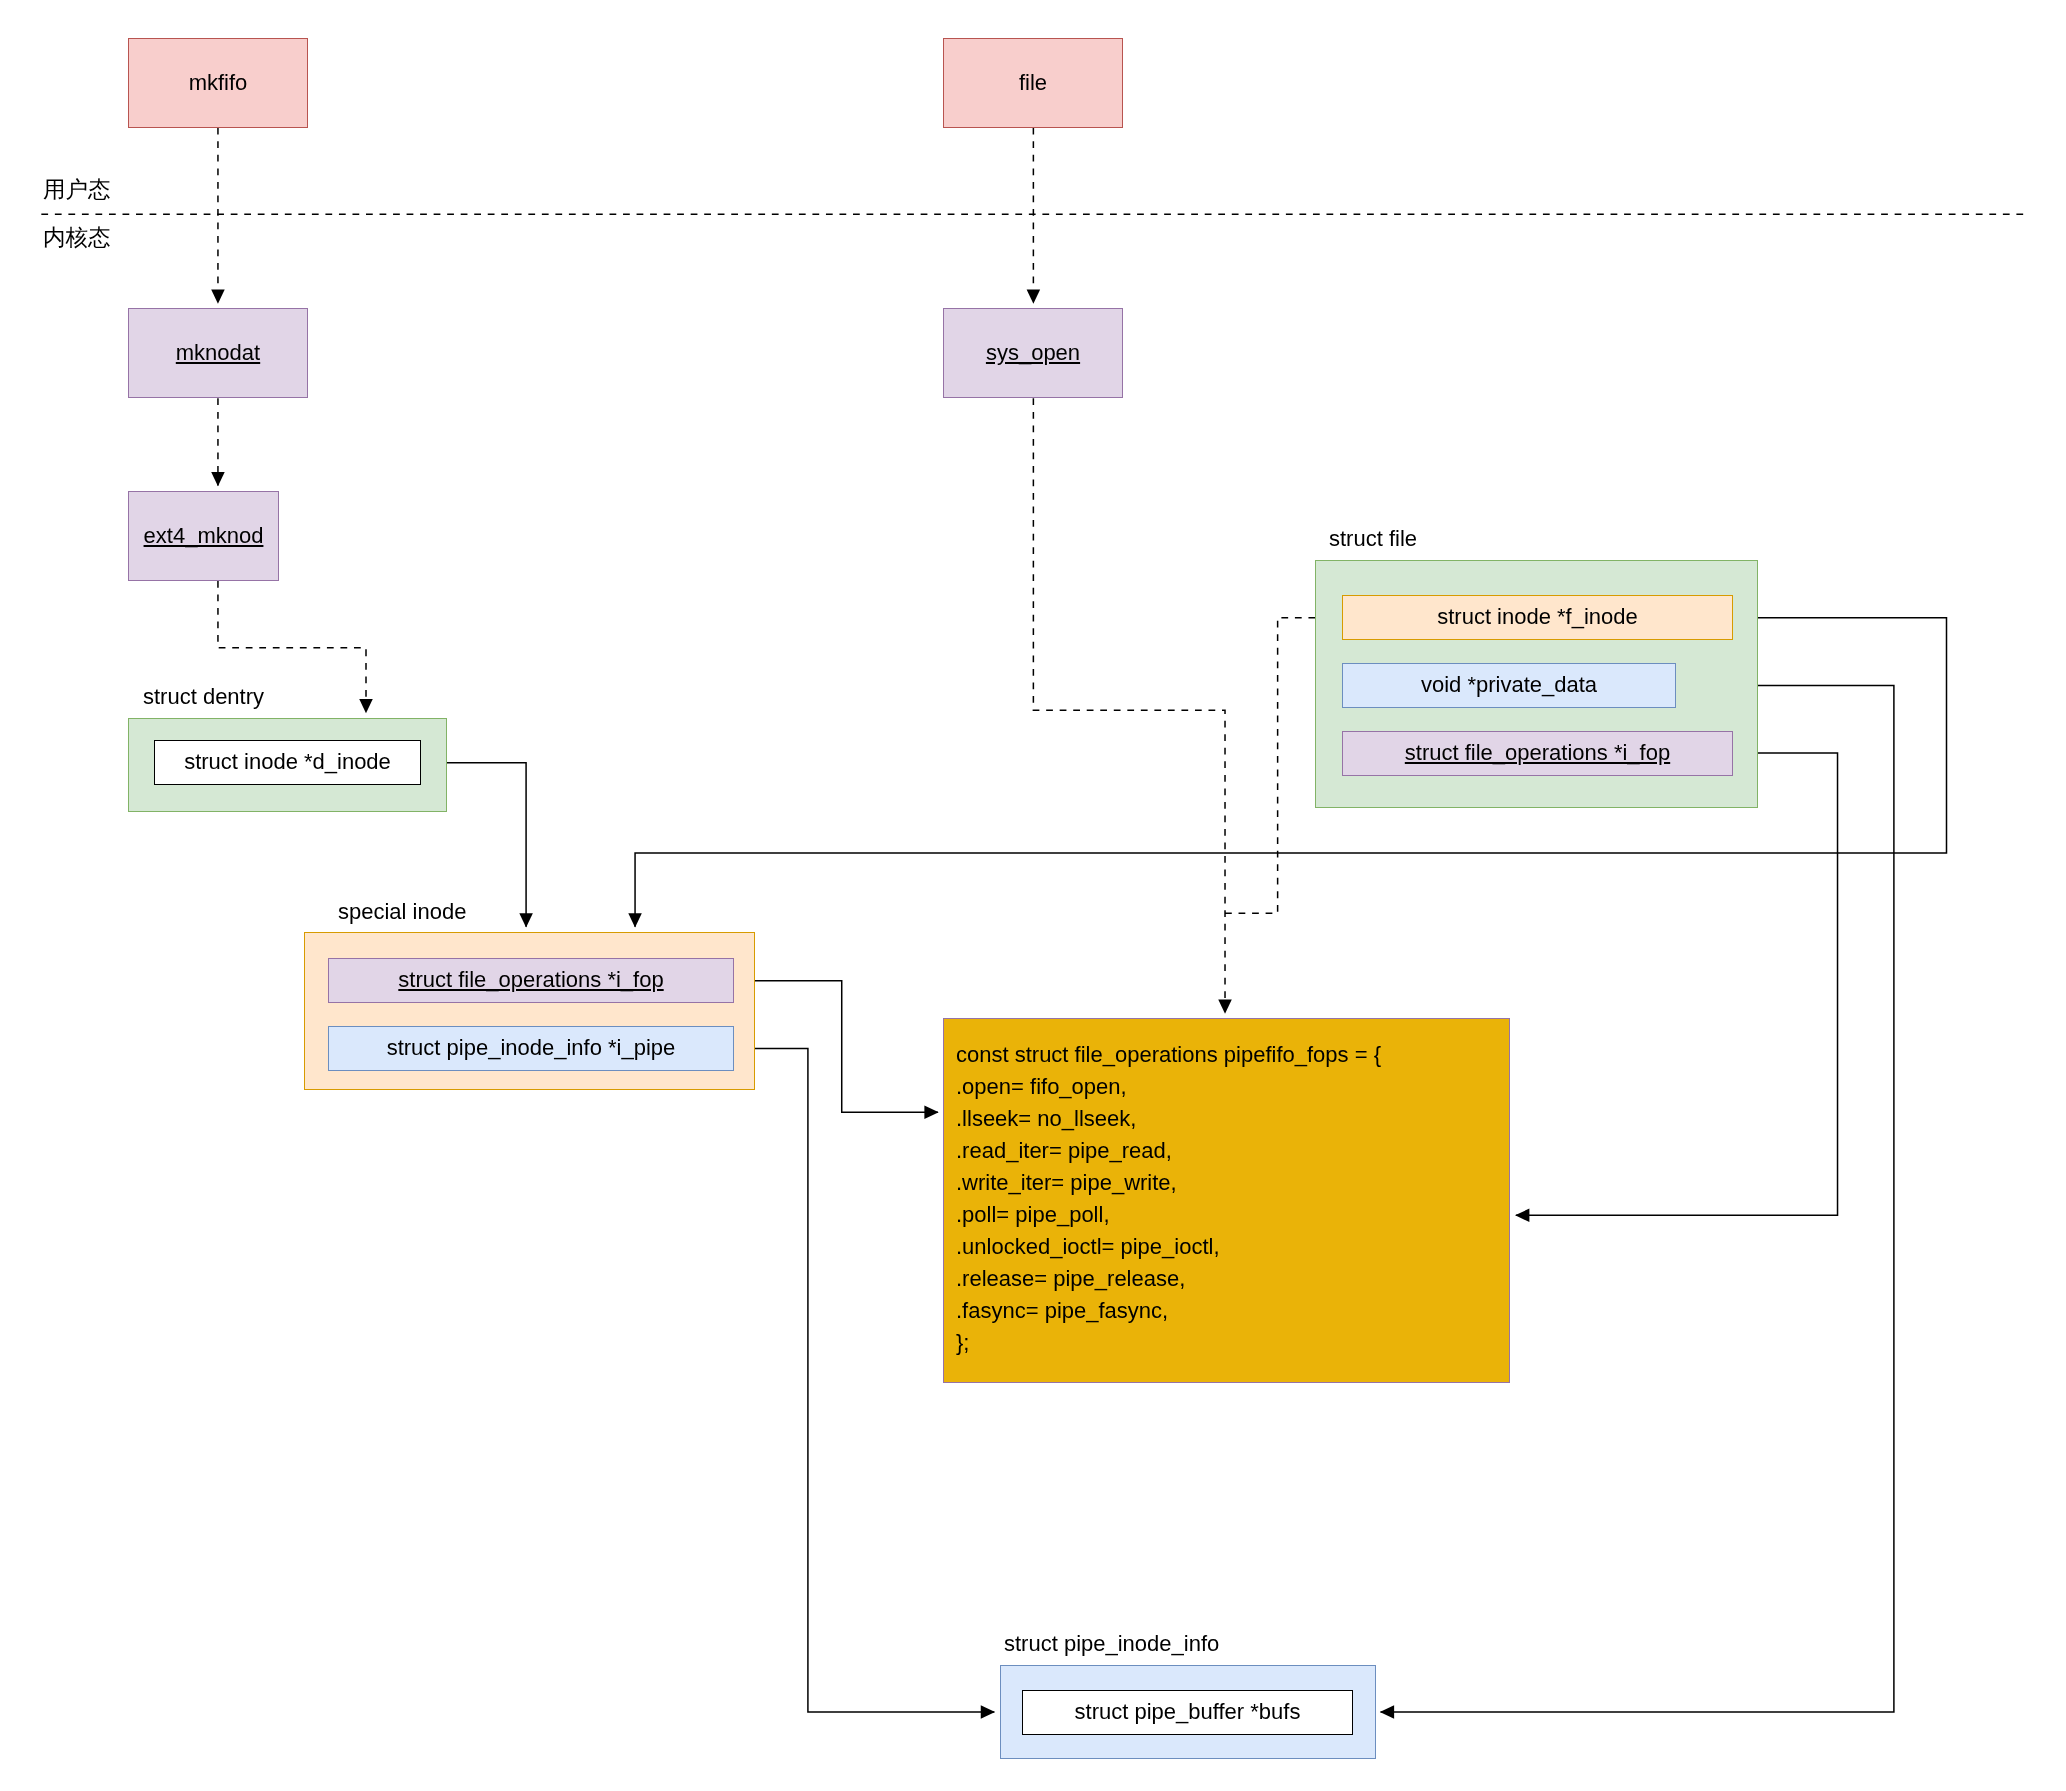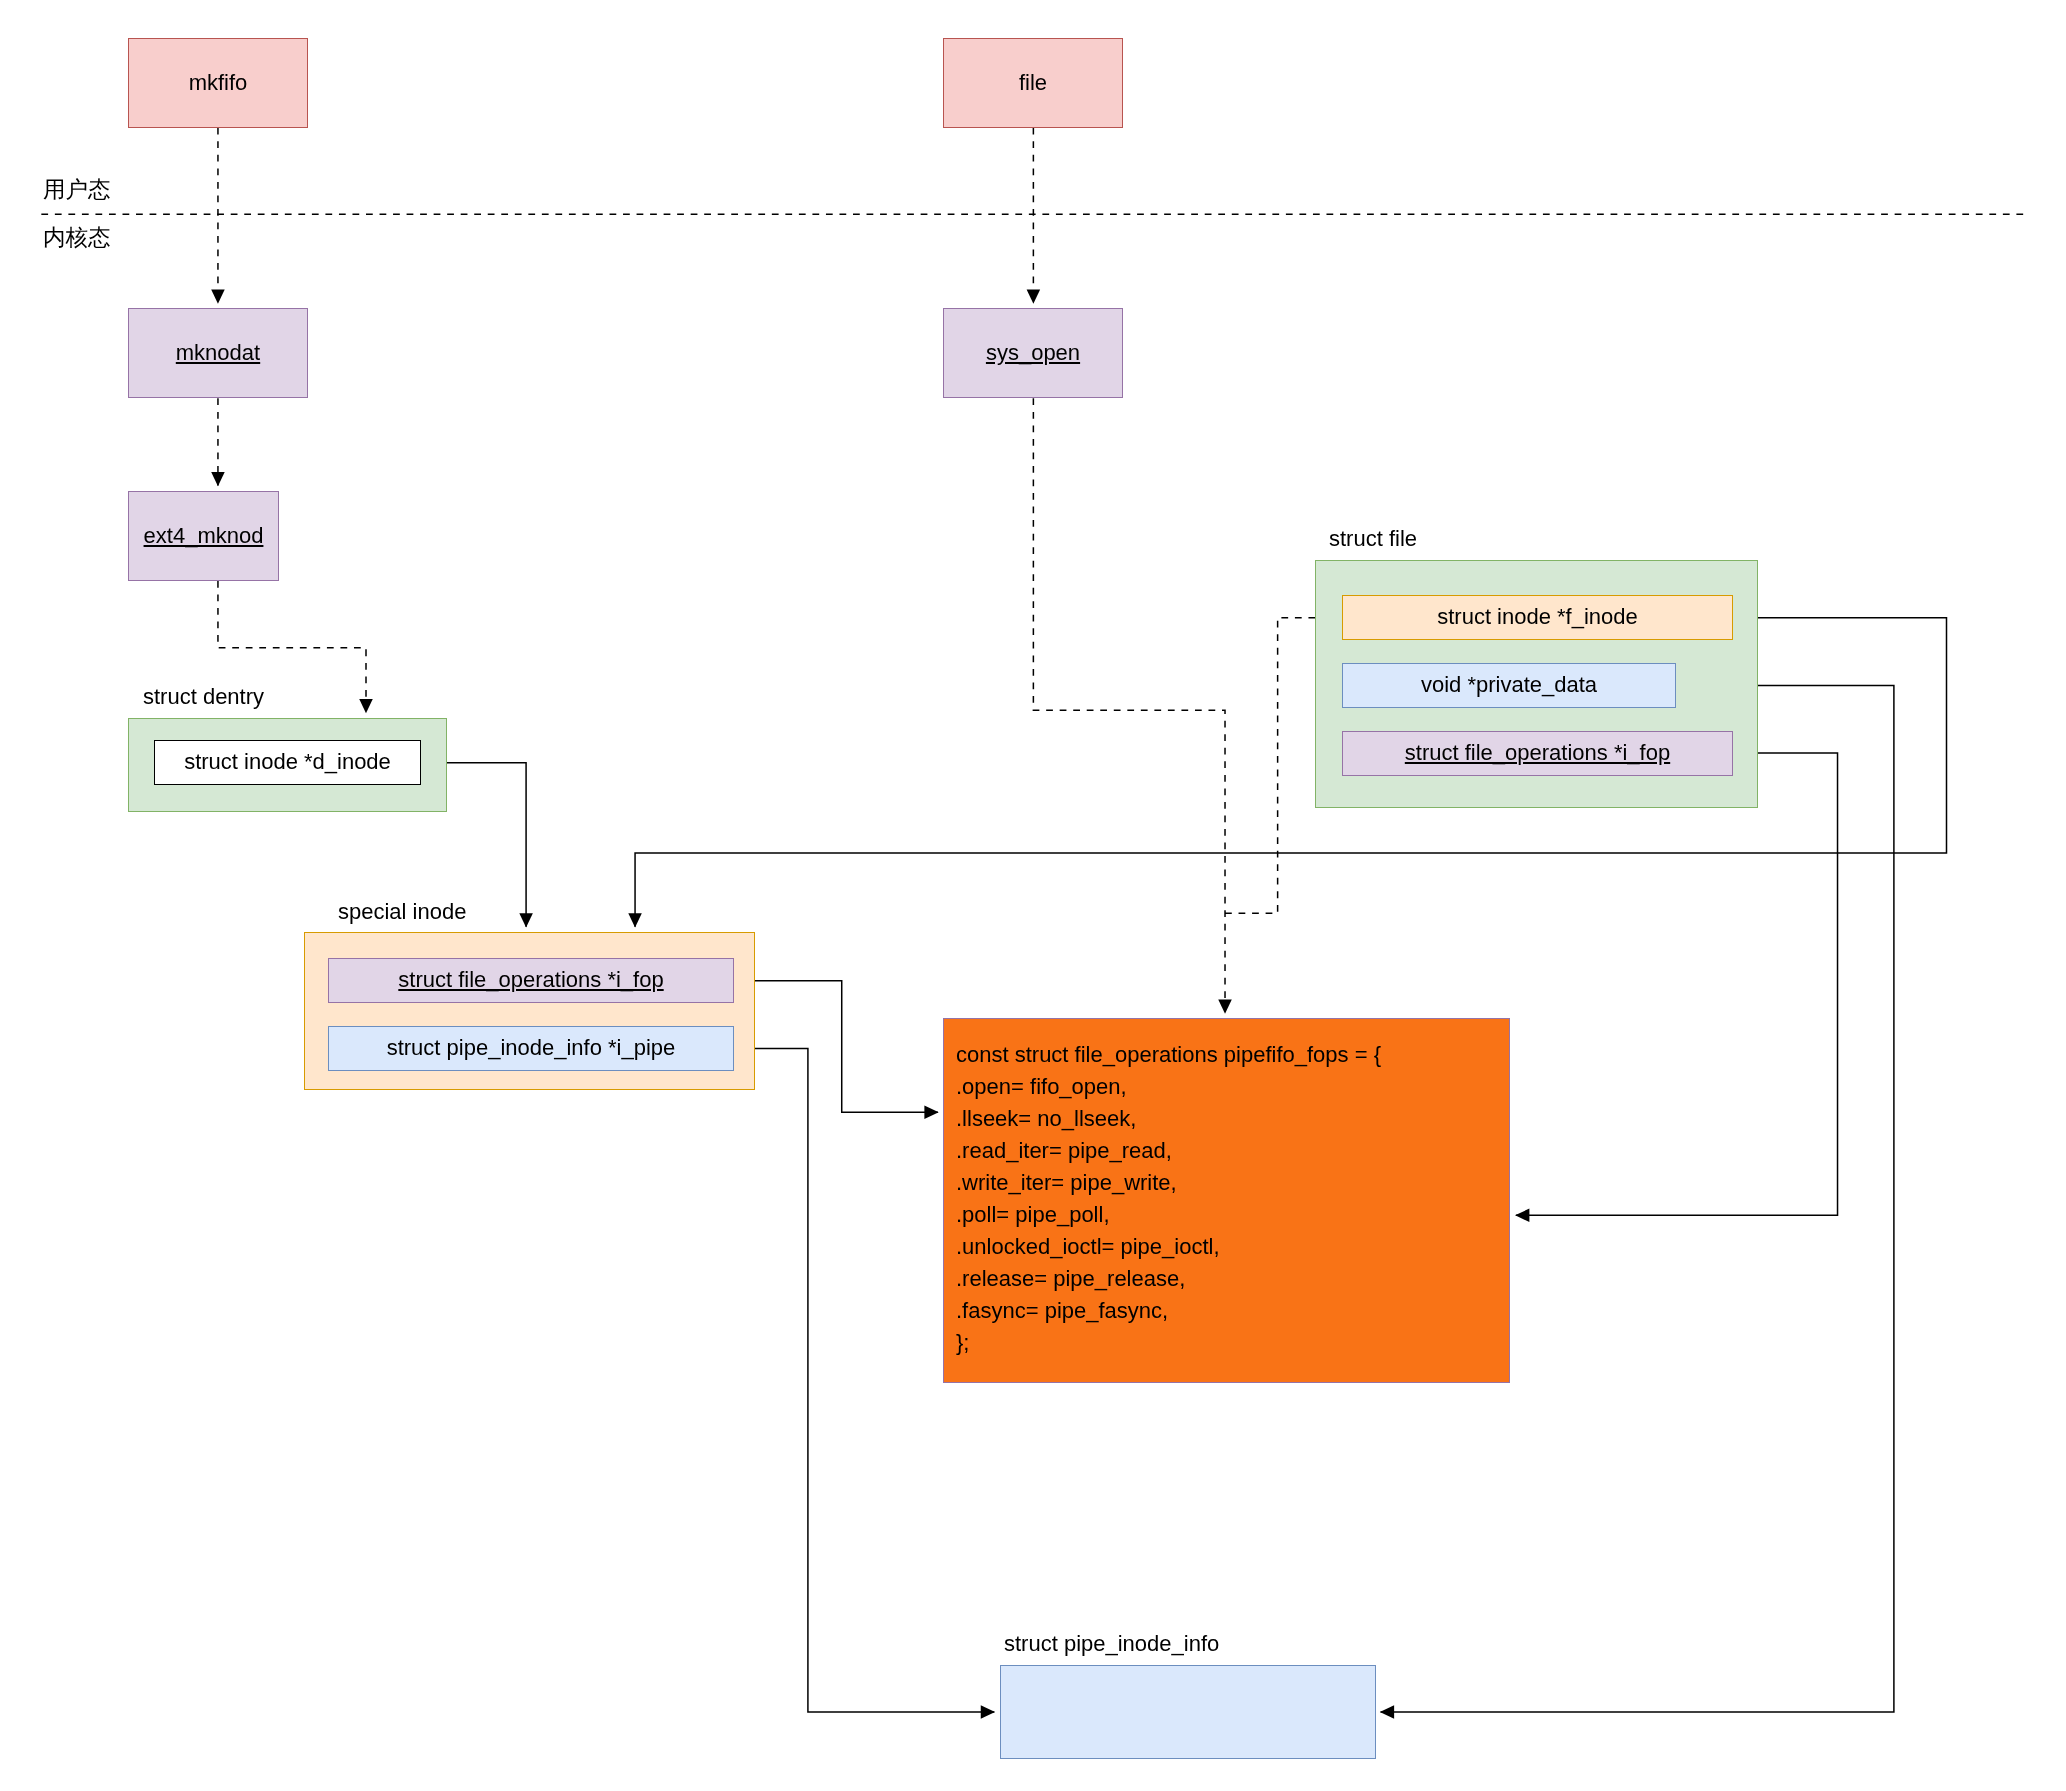--- a/index.html
+++ b/index.html
@@ -46,21 +46,21 @@
     white-space: nowrap;
   }
   .regionlabel {
     position: absolute;
     font-size: 22.5px;
     white-space: nowrap;
   }
   .codebox {
     position: absolute;
     box-sizing: border-box;
-    background: #f97316;
+    background: #eab308;
     border: 1.5px solid #9673a6;
     font-size: 22px;
     line-height: 32px;
     padding: 19.5px 12px;
     text-align: left;
   }
   .codebox div { white-space: pre; }
 </style>
 </head>
 <body>
@@ -124,15 +124,16 @@
     <div>.write_iter= pipe_write,</div>
     <div>.poll= pipe_poll,</div>
     <div>.unlocked_ioctl= pipe_ioctl,</div>
     <div>.release= pipe_release,</div>
     <div>.fasync= pipe_fasync,</div>
     <div>};</div>
   </div>
 
   <div class="grouplabel" style="left:1004px; top:1631px;">struct pipe_inode_info</div>
   <div class="box blue" style="left:1000px; top:1665px; width:376px; height:94px;"></div>
+  <div class="box white" style="left:1022px; top:1690px; width:331px; height:45px;">struct pipe_buffer *bufs</div>
 
 </div>
 
 
 </body></html>

